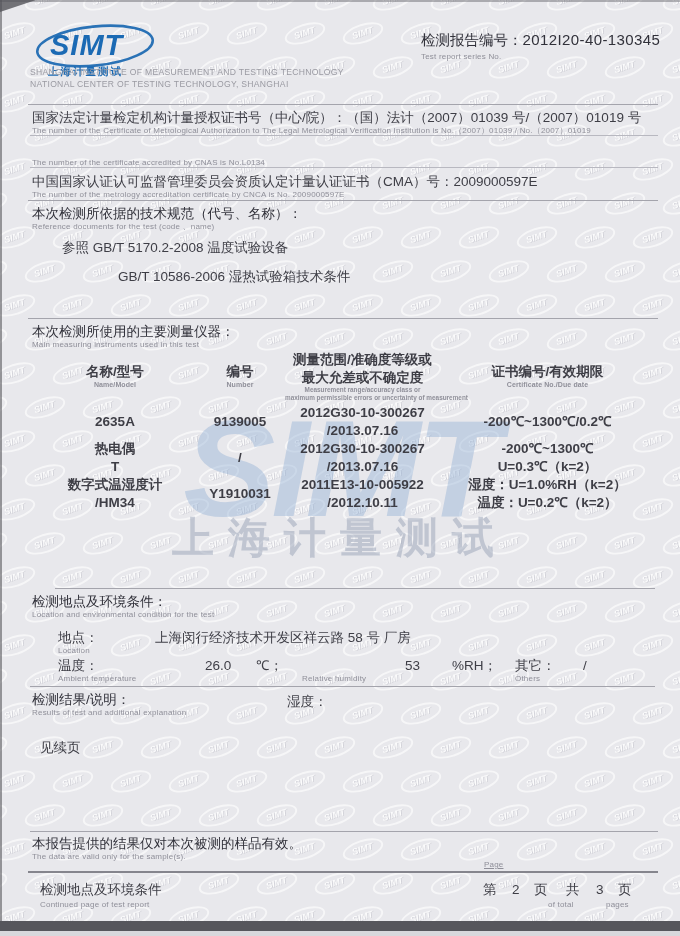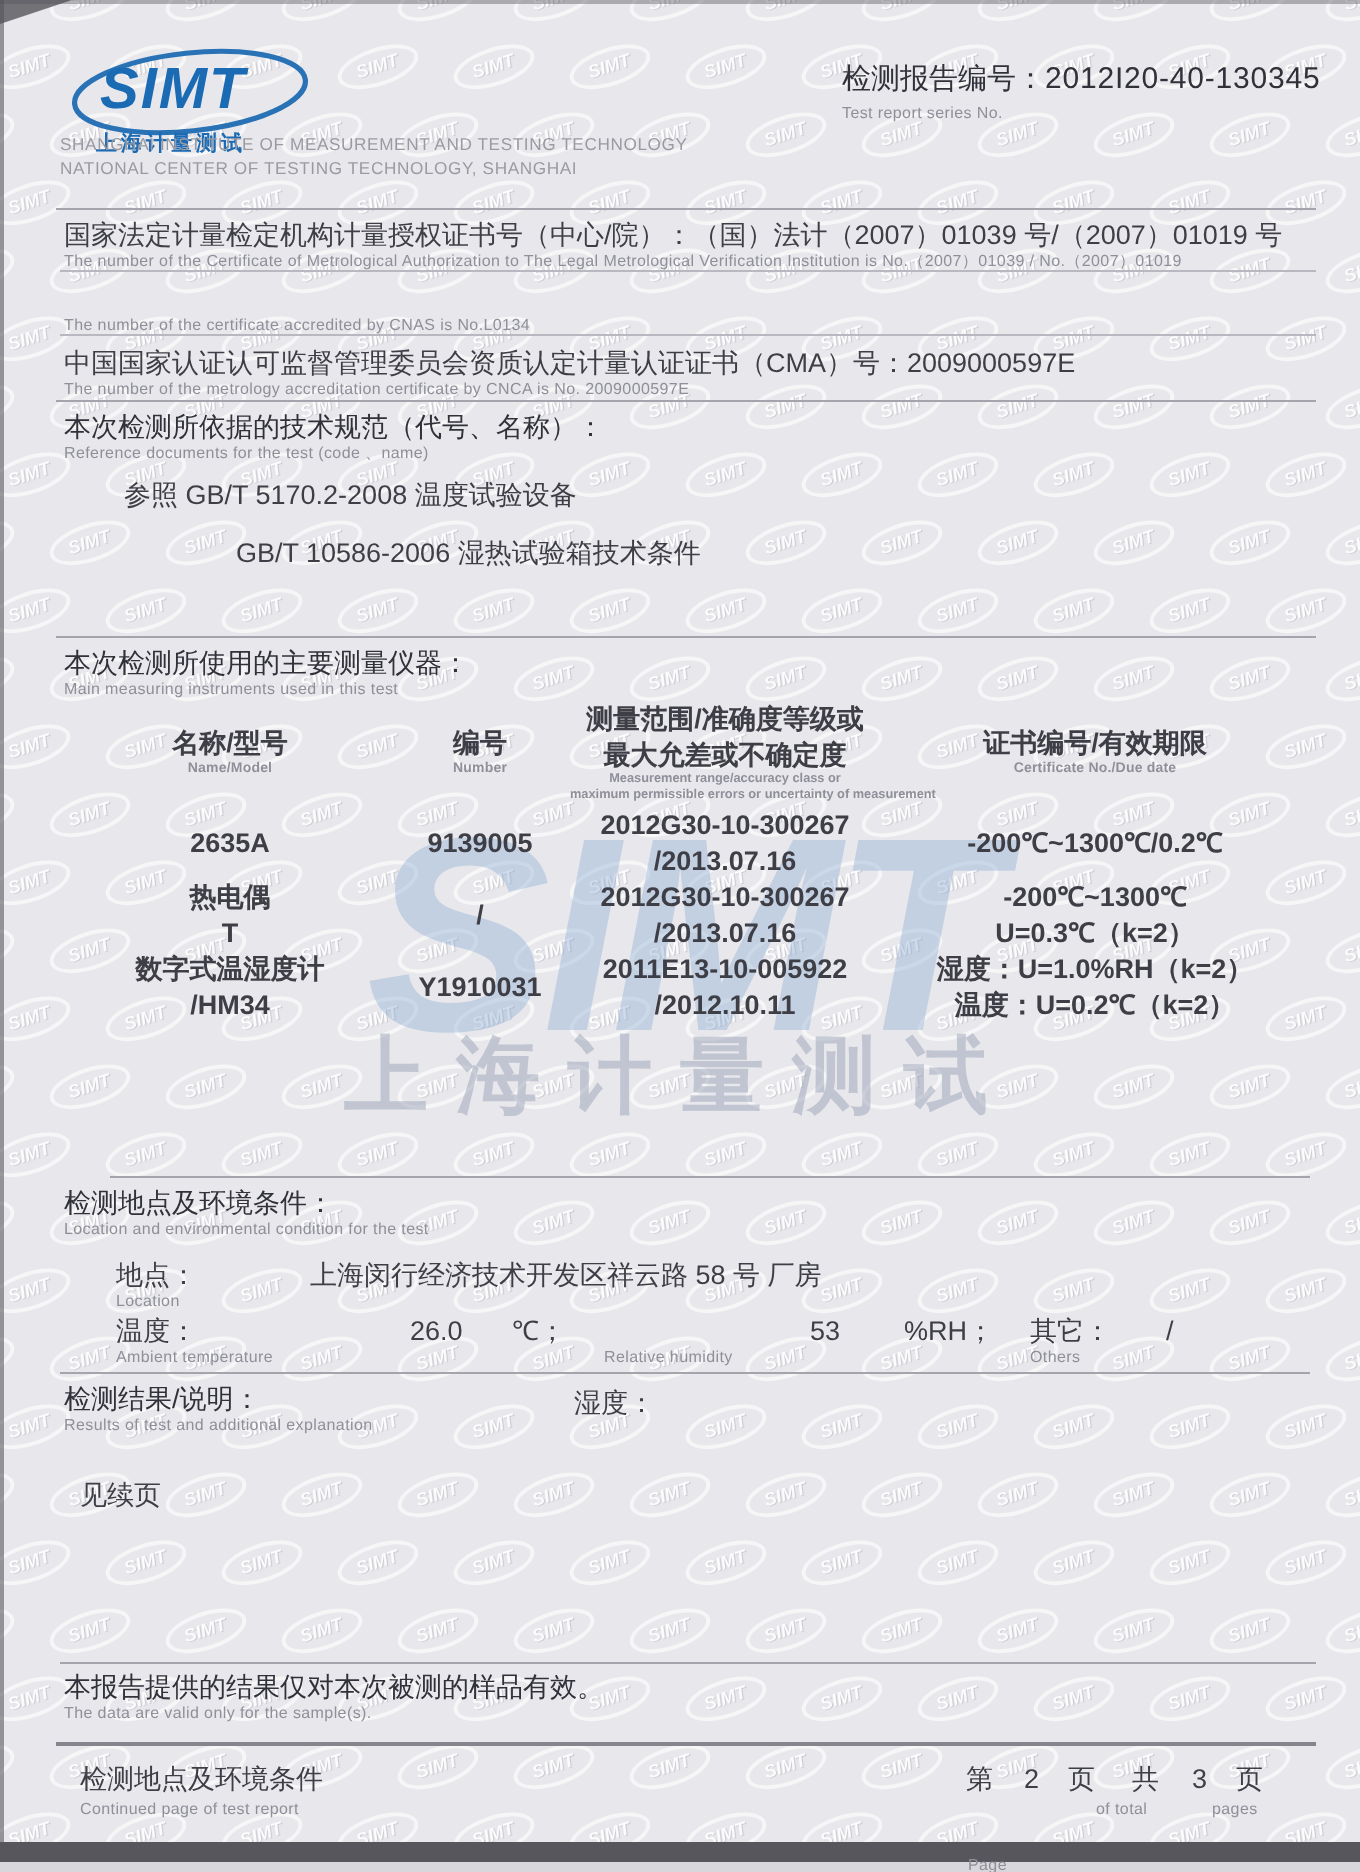--- a/index.html
+++ b/index.html
@@ -572,18 +572,18 @@
 
     <div class="abs cn" style="left:40px;top:882px;">检测地点及环境条件</div>
     <div class="abs en" style="left:40px;top:900px;">Continued page of test report</div>
 
     <div class="abs cn" style="left:483px;top:882px;">第</div>
     <div class="abs cn" style="left:512px;top:882px;">2</div>
     <div class="abs cn" style="left:534px;top:882px;">页</div>
     <div class="abs cn" style="left:566px;top:882px;">共</div>
     <div class="abs cn" style="left:596px;top:882px;">3</div>
     <div class="abs cn" style="left:618px;top:882px;">页</div>
-    <div class="abs en" style="left:484px;top:928px;text-decoration:underline;">Page</div>
+    <div class="abs en" style="left:484px;top:860px;text-decoration:underline;">Page</div>
     <div class="abs en" style="left:548px;top:900px;">of total</div>
     <div class="abs en" style="left:606px;top:900px;">pages</div>
 
   </div>
 </div>
 
 </body></html>

